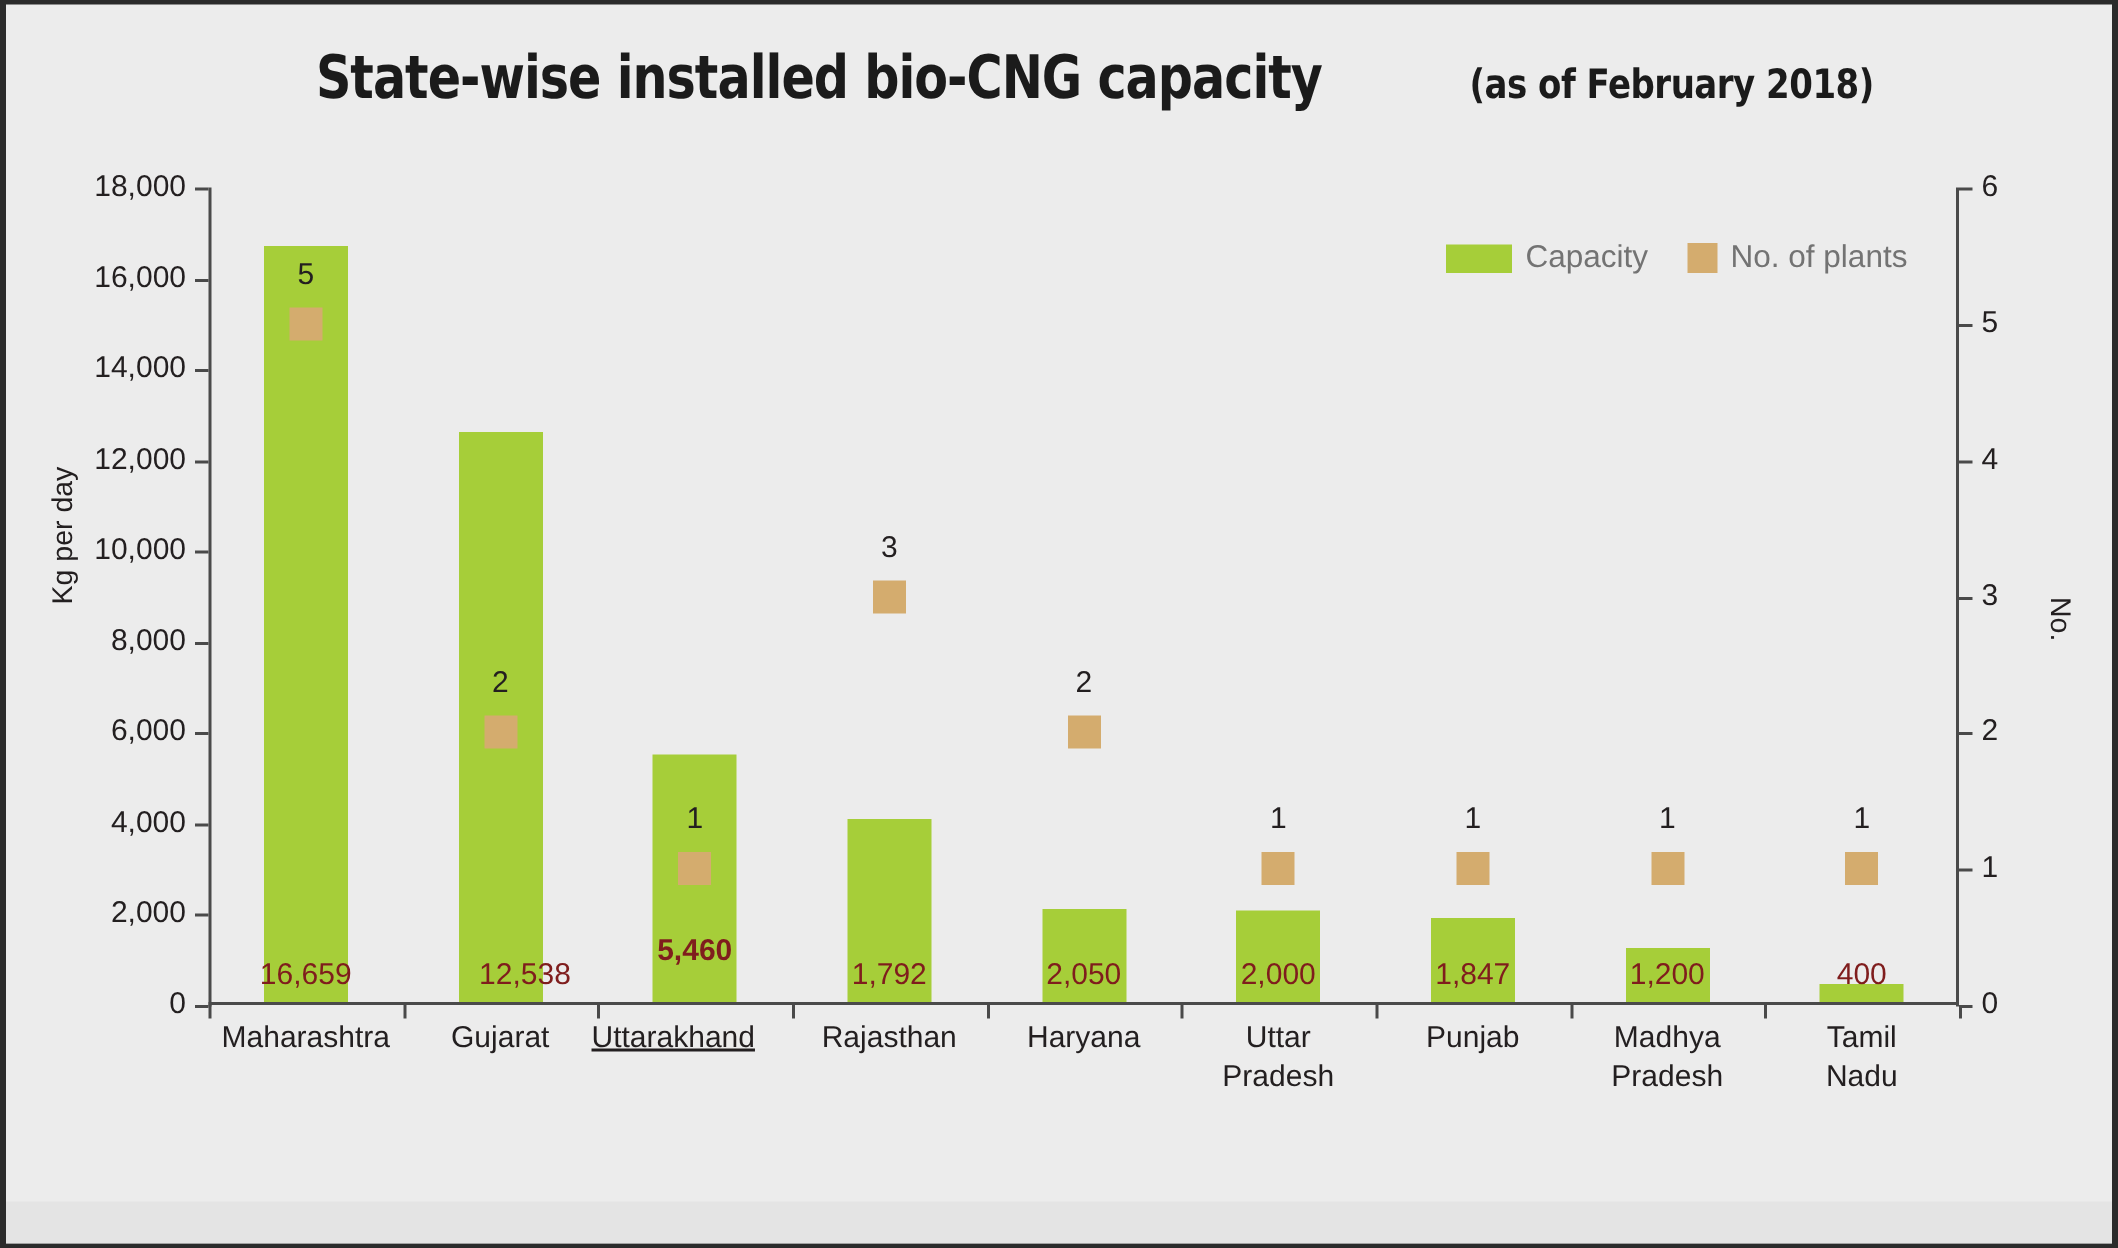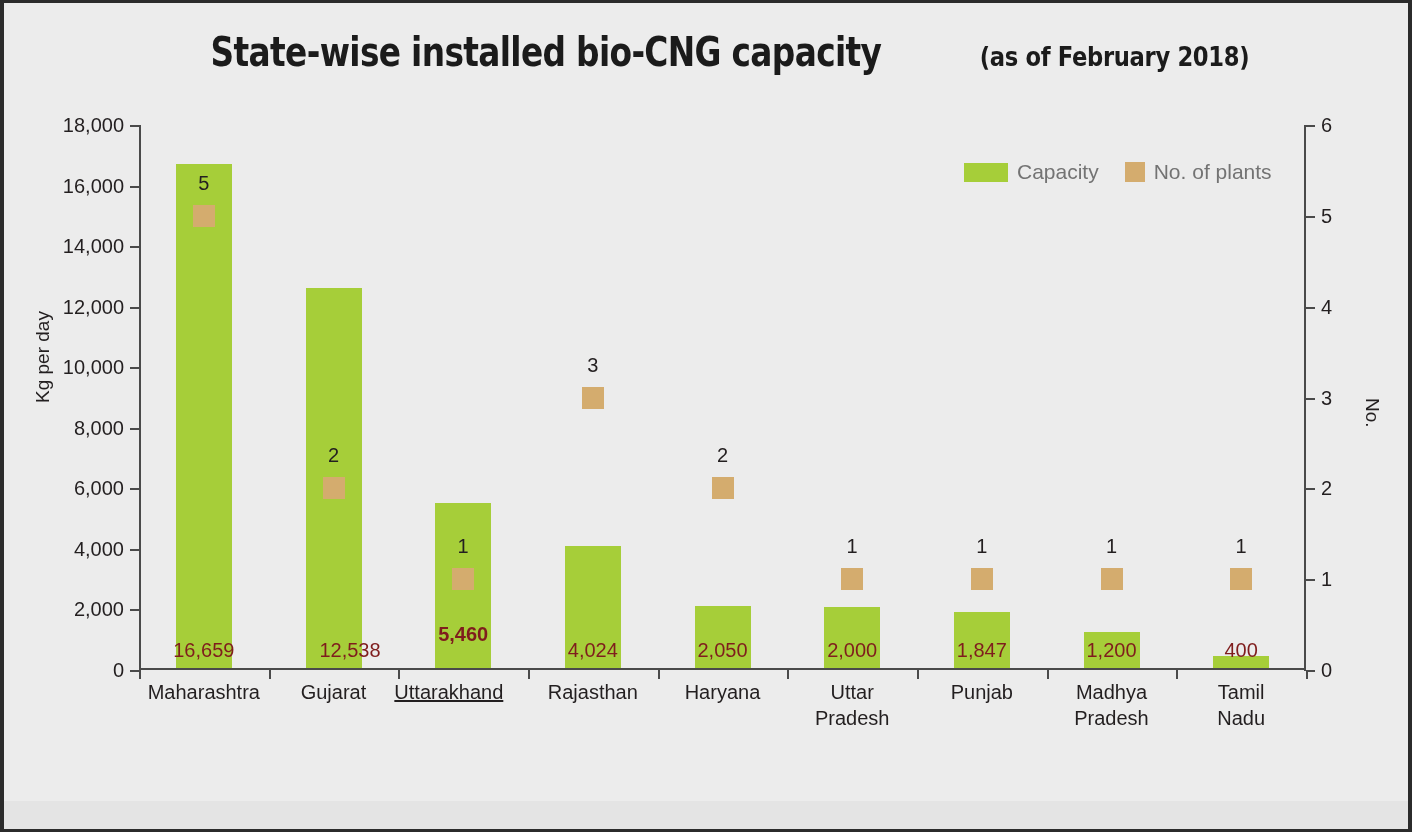--- a/index.html
+++ b/index.html
@@ -289,21 +289,21 @@
         <div class="tick-x" style="left: 1167px;"></div>
       </div>
     <div id="bars">
         <div class="bar" style="left: 36.8333px; width: 56px; height: 504.397px; background: rgb(166, 206, 57);"></div>
         <div class="bar-value" style="left: 64.8333px; bottom: 8px;">16,659</div>
         <div class="bar" style="left: 166.5px; width: 56px; height: 379.623px; background: rgb(166, 206, 57);"></div>
         <div class="bar-value" style="left: 211px; bottom: 8px;">12,538</div>
         <div class="bar" style="left: 296.167px; width: 56px; height: 165.317px; background: rgb(166, 206, 57);"></div>
         <div class="bar-value" style="left: 324.167px; bottom: 24px; font-weight: bold;">5,460</div>
         <div class="bar" style="left: 425.833px; width: 56px; height: 121.838px; background: rgb(166, 206, 57);"></div>
-        <div class="bar-value" style="left: 453.833px; bottom: 8px;">4,024</div>
+        <div class="bar-value" style="left: 453.833px; bottom: 8px;">1,792</div>
         <div class="bar" style="left: 555.5px; width: 56px; height: 62.0694px; background: rgb(166, 206, 57);"></div>
         <div class="bar-value" style="left: 583.5px; bottom: 8px;">2,050</div>
         <div class="bar" style="left: 685.167px; width: 56px; height: 60.5556px; background: rgb(166, 206, 57);"></div>
         <div class="bar-value" style="left: 713.167px; bottom: 8px;">2,000</div>
         <div class="bar" style="left: 814.833px; width: 56px; height: 55.9231px; background: rgb(166, 206, 57);"></div>
         <div class="bar-value" style="left: 842.833px; bottom: 8px;">1,847</div>
         <div class="bar" style="left: 944.5px; width: 56px; height: 36.3333px; background: rgb(166, 206, 57);"></div>
         <div class="bar-value" style="left: 972.5px; bottom: 8px;">1,200</div>
         <div class="bar" style="left: 1074.17px; width: 56px; height: 12.1111px; background: rgb(166, 206, 57);"></div>
         <div class="bar-value" style="left: 1102.17px; bottom: 8px;">400</div>

